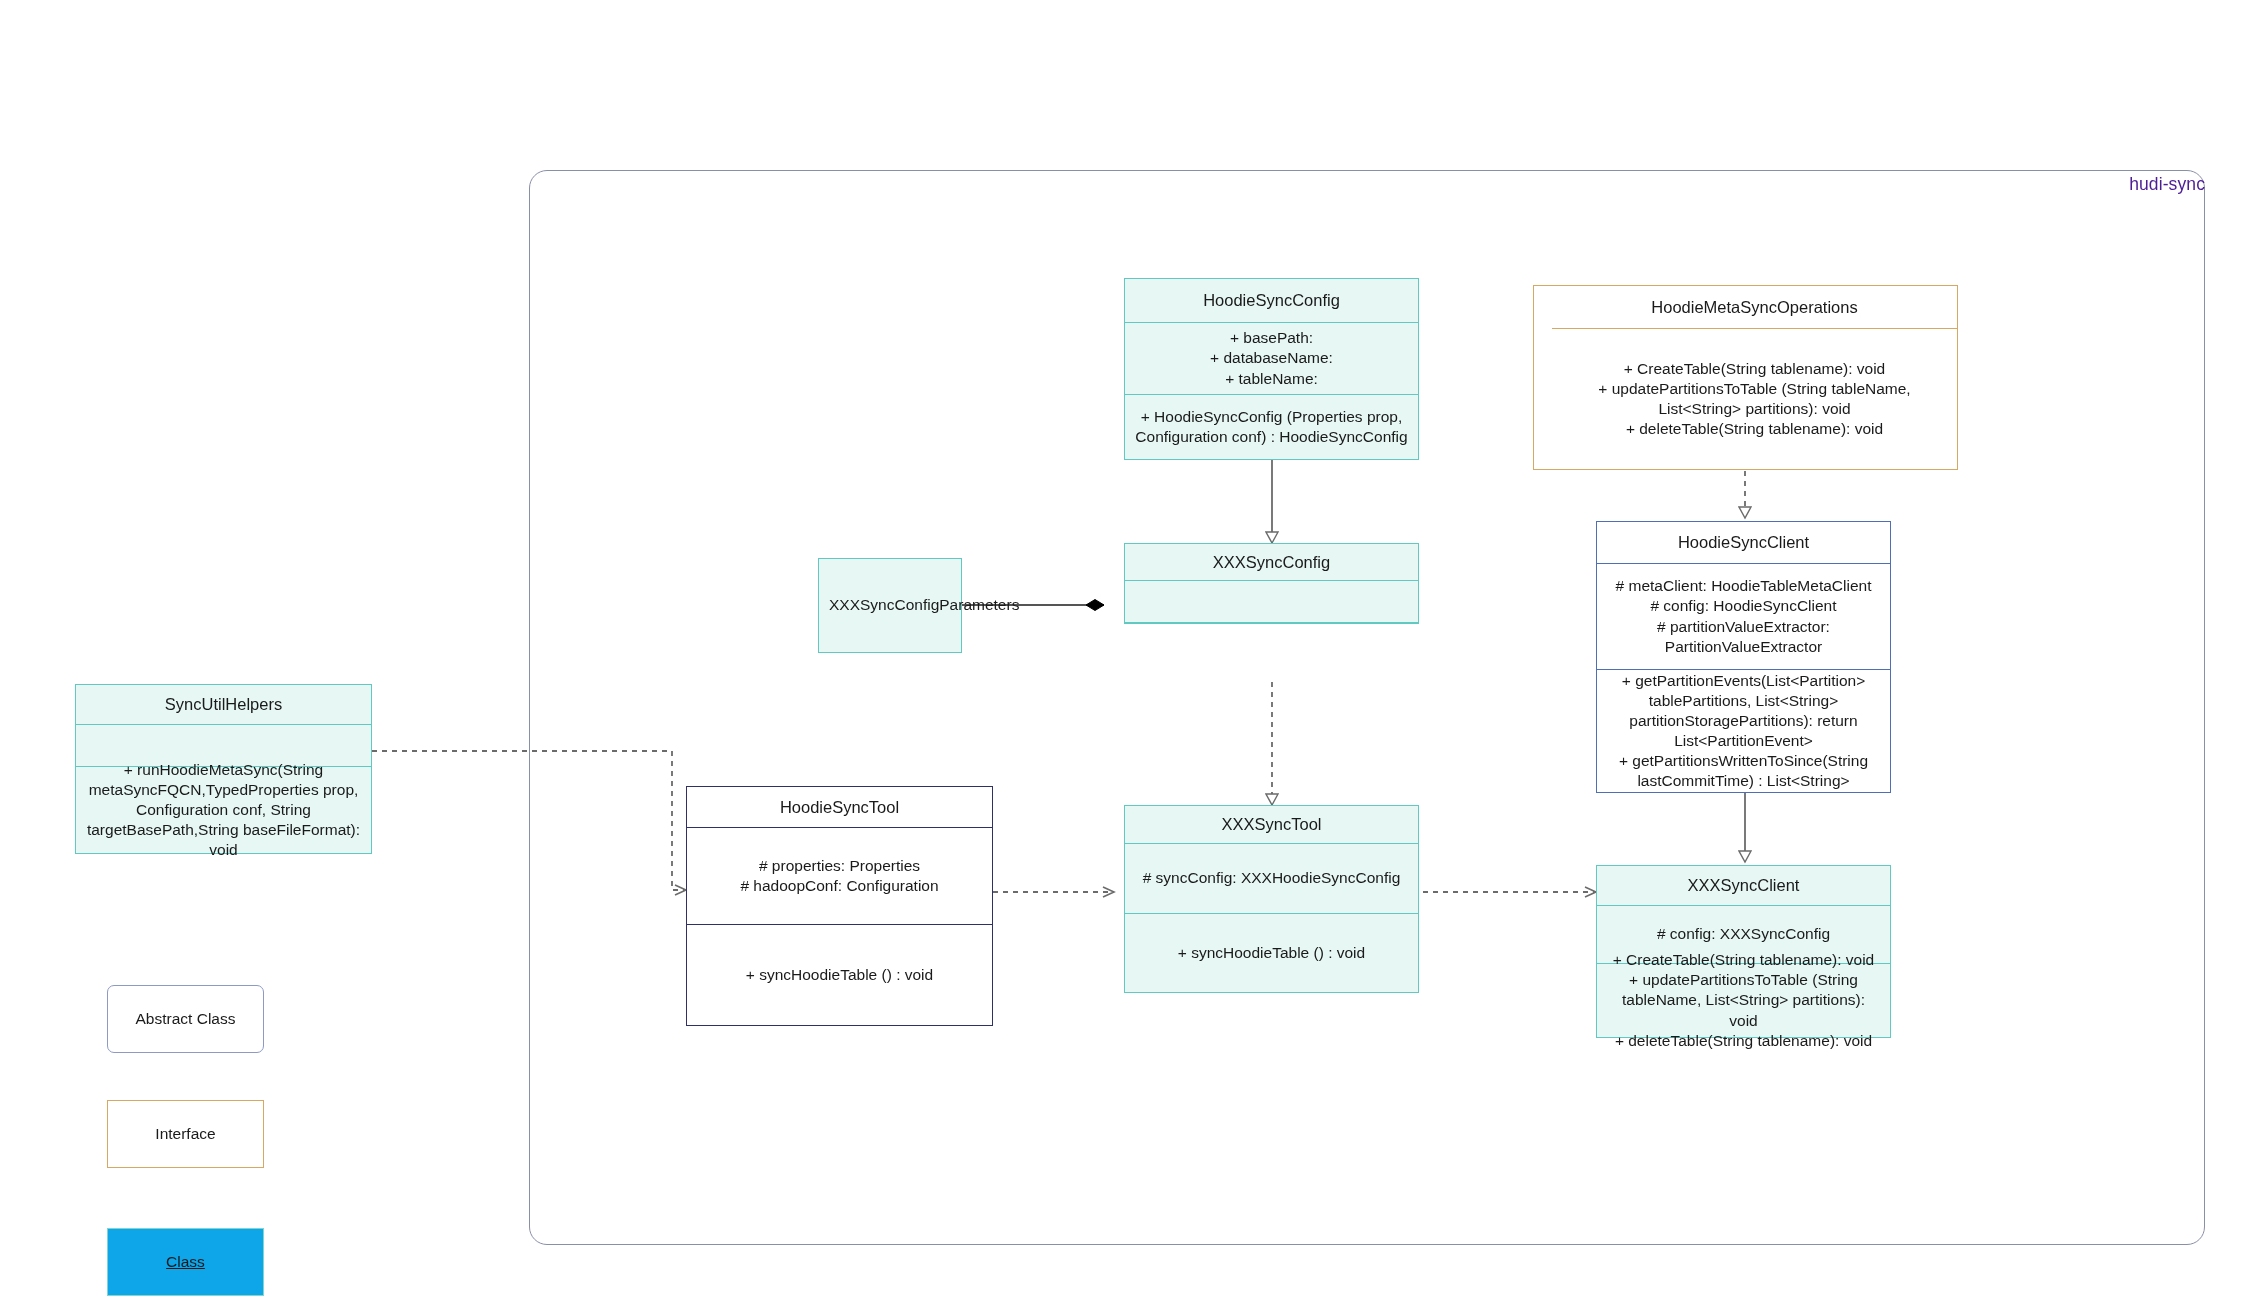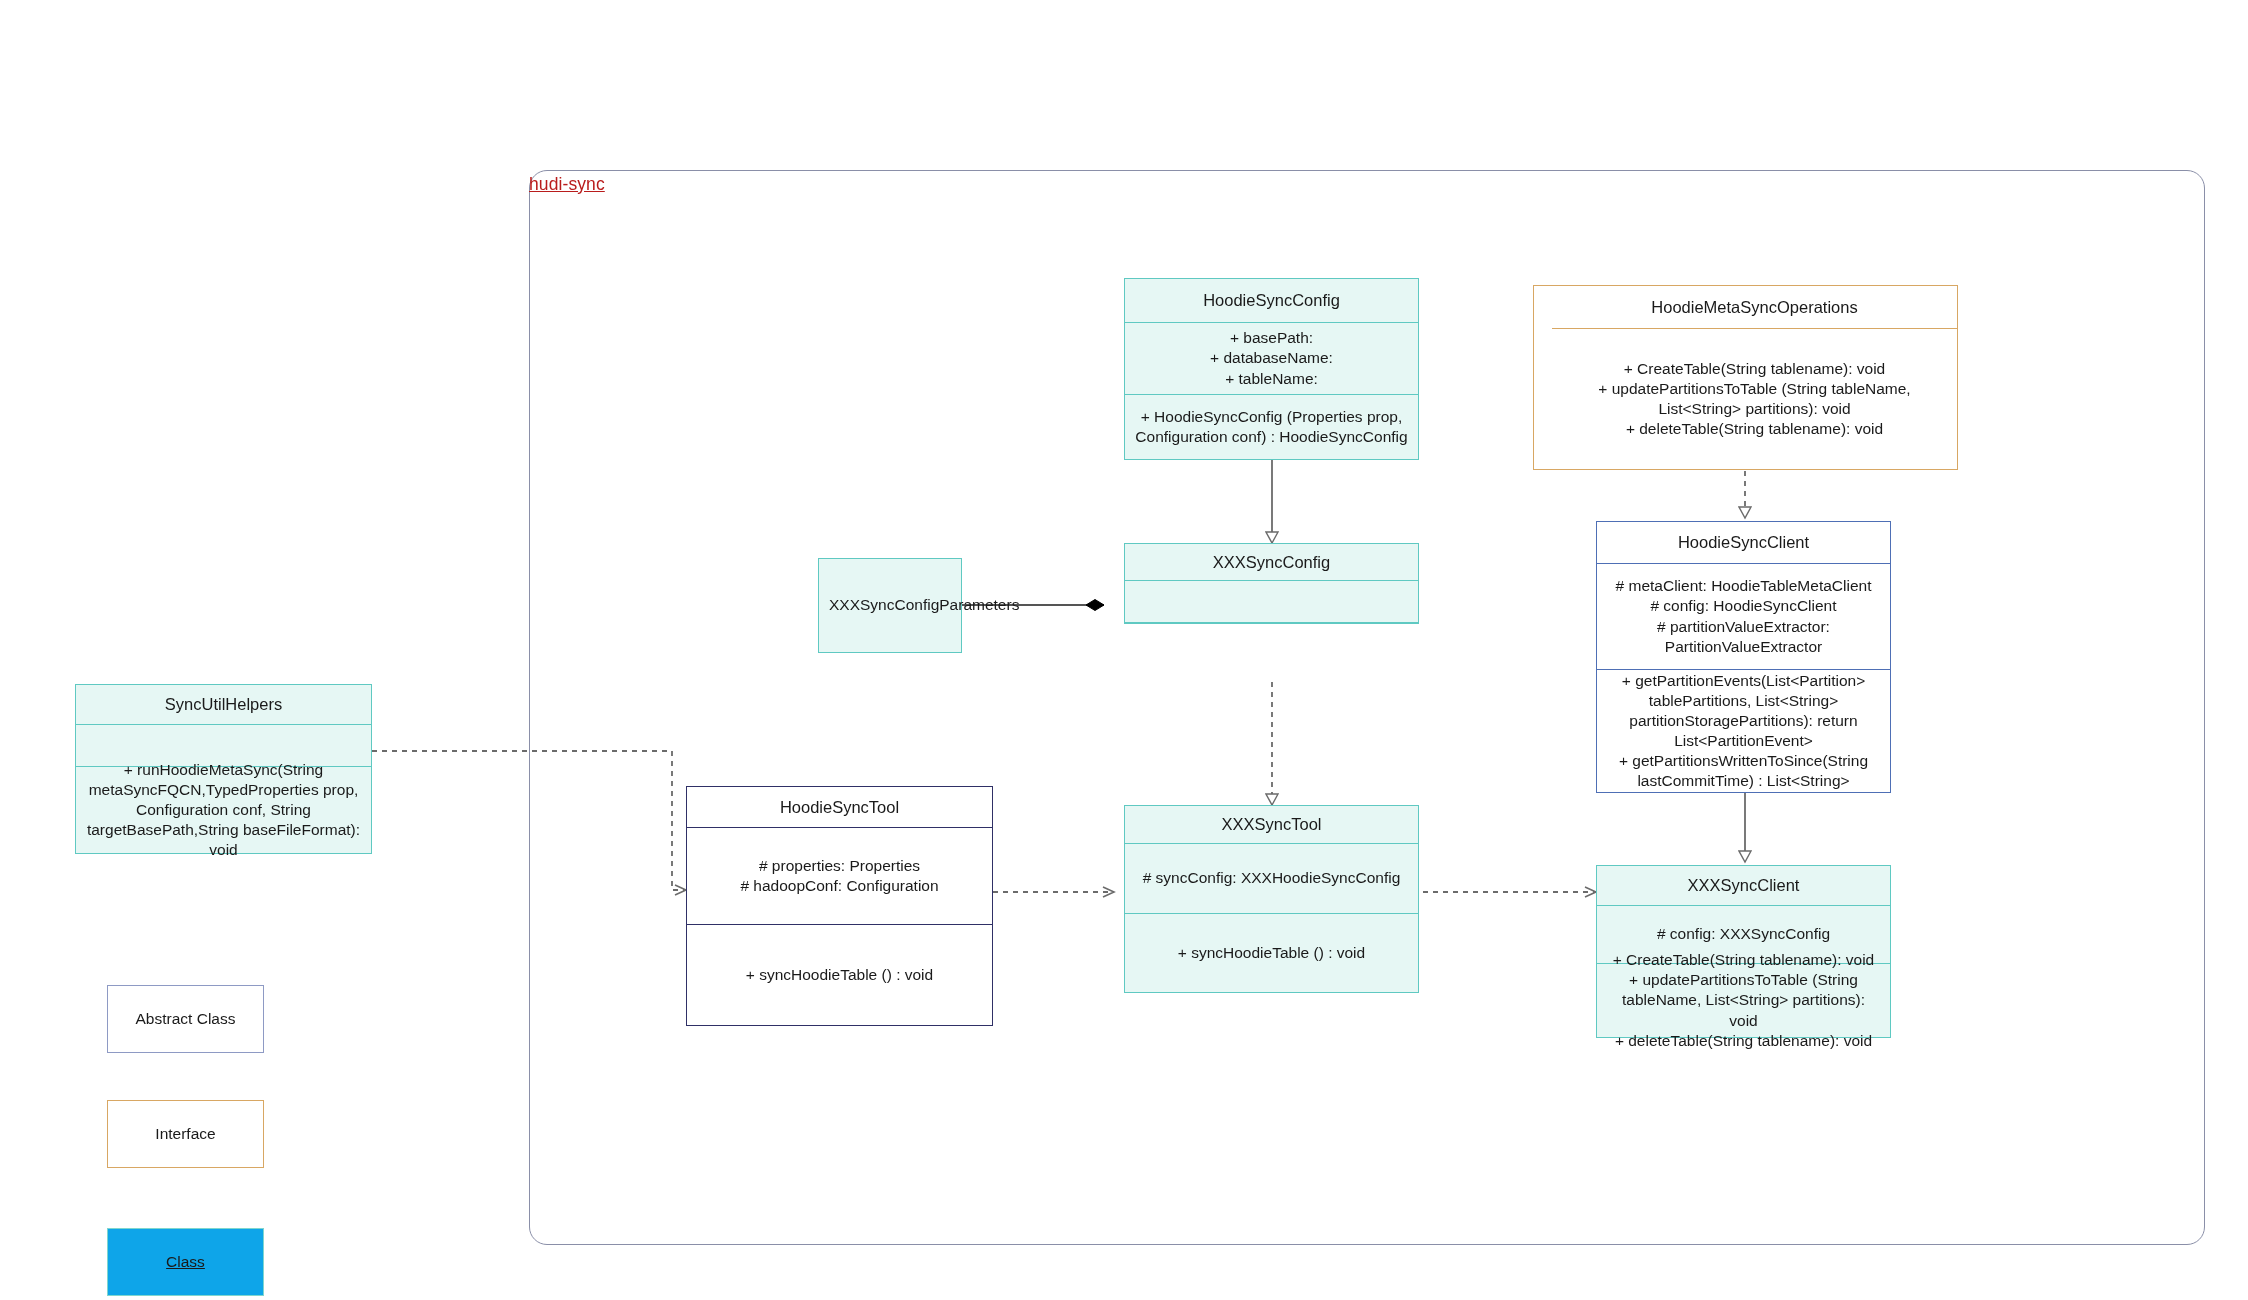--- a/index.html
+++ b/index.html
@@ -26,25 +26,24 @@
     border: 1.6px solid #8a8fa8;
     border-radius: 18px;
     box-sizing: border-box;
     background: #ffffff;
   }
   #package-title {
     position: absolute;
     left: 529px;
     top: 174px;
     width: 1676px;
-    text-align: left;
+    text-align: right;
     font-size: 17.5px;
-    color: #b91c1c;
+    color: #4c1d95;
     letter-spacing: 0.1px;
-    text-decoration: underline;
   }
 
   
   .umlbox {
     position: absolute;
     box-sizing: border-box;
     border: 1.6px solid #5fc9c2;
     background: #e6f7f4;
   }
   .umlbox .sec {
@@ -249,21 +248,21 @@
   <div class="umlbox" style="left:75px; top:684px; width:297px;">
     <div class="sec" style="height:40px;">
       <div class="title">SyncUtilHelpers</div>
     </div>
     <div class="sec" style="height:42px;"></div>
     <div class="sec last" style="height:86px;">
       <div class="line">+   runHoodieMetaSync(String metaSyncFQCN,TypedProperties prop, Configuration conf, String targetBasePath,String baseFileFormat): void</div>
     </div>
   </div>
 
-  <div class="legendbox abstract" style="left:107px; top:985px; width:157px; height:68px;">
+  <div class="legendbox abstract" style="left:107px; top:985px; width:157px; height:68px;border-radius:7px;">
     <span>Abstract Class</span>
   </div>
 
   <div class="legendbox iface" style="left:107px; top:1100px; width:157px; height:68px;">
     <span>Interface</span>
   </div>
 
   <div class="legendbox cls" style="left:107px; top:1228px; width:157px; height:68px;">
     <span>Class</span>
   </div>

